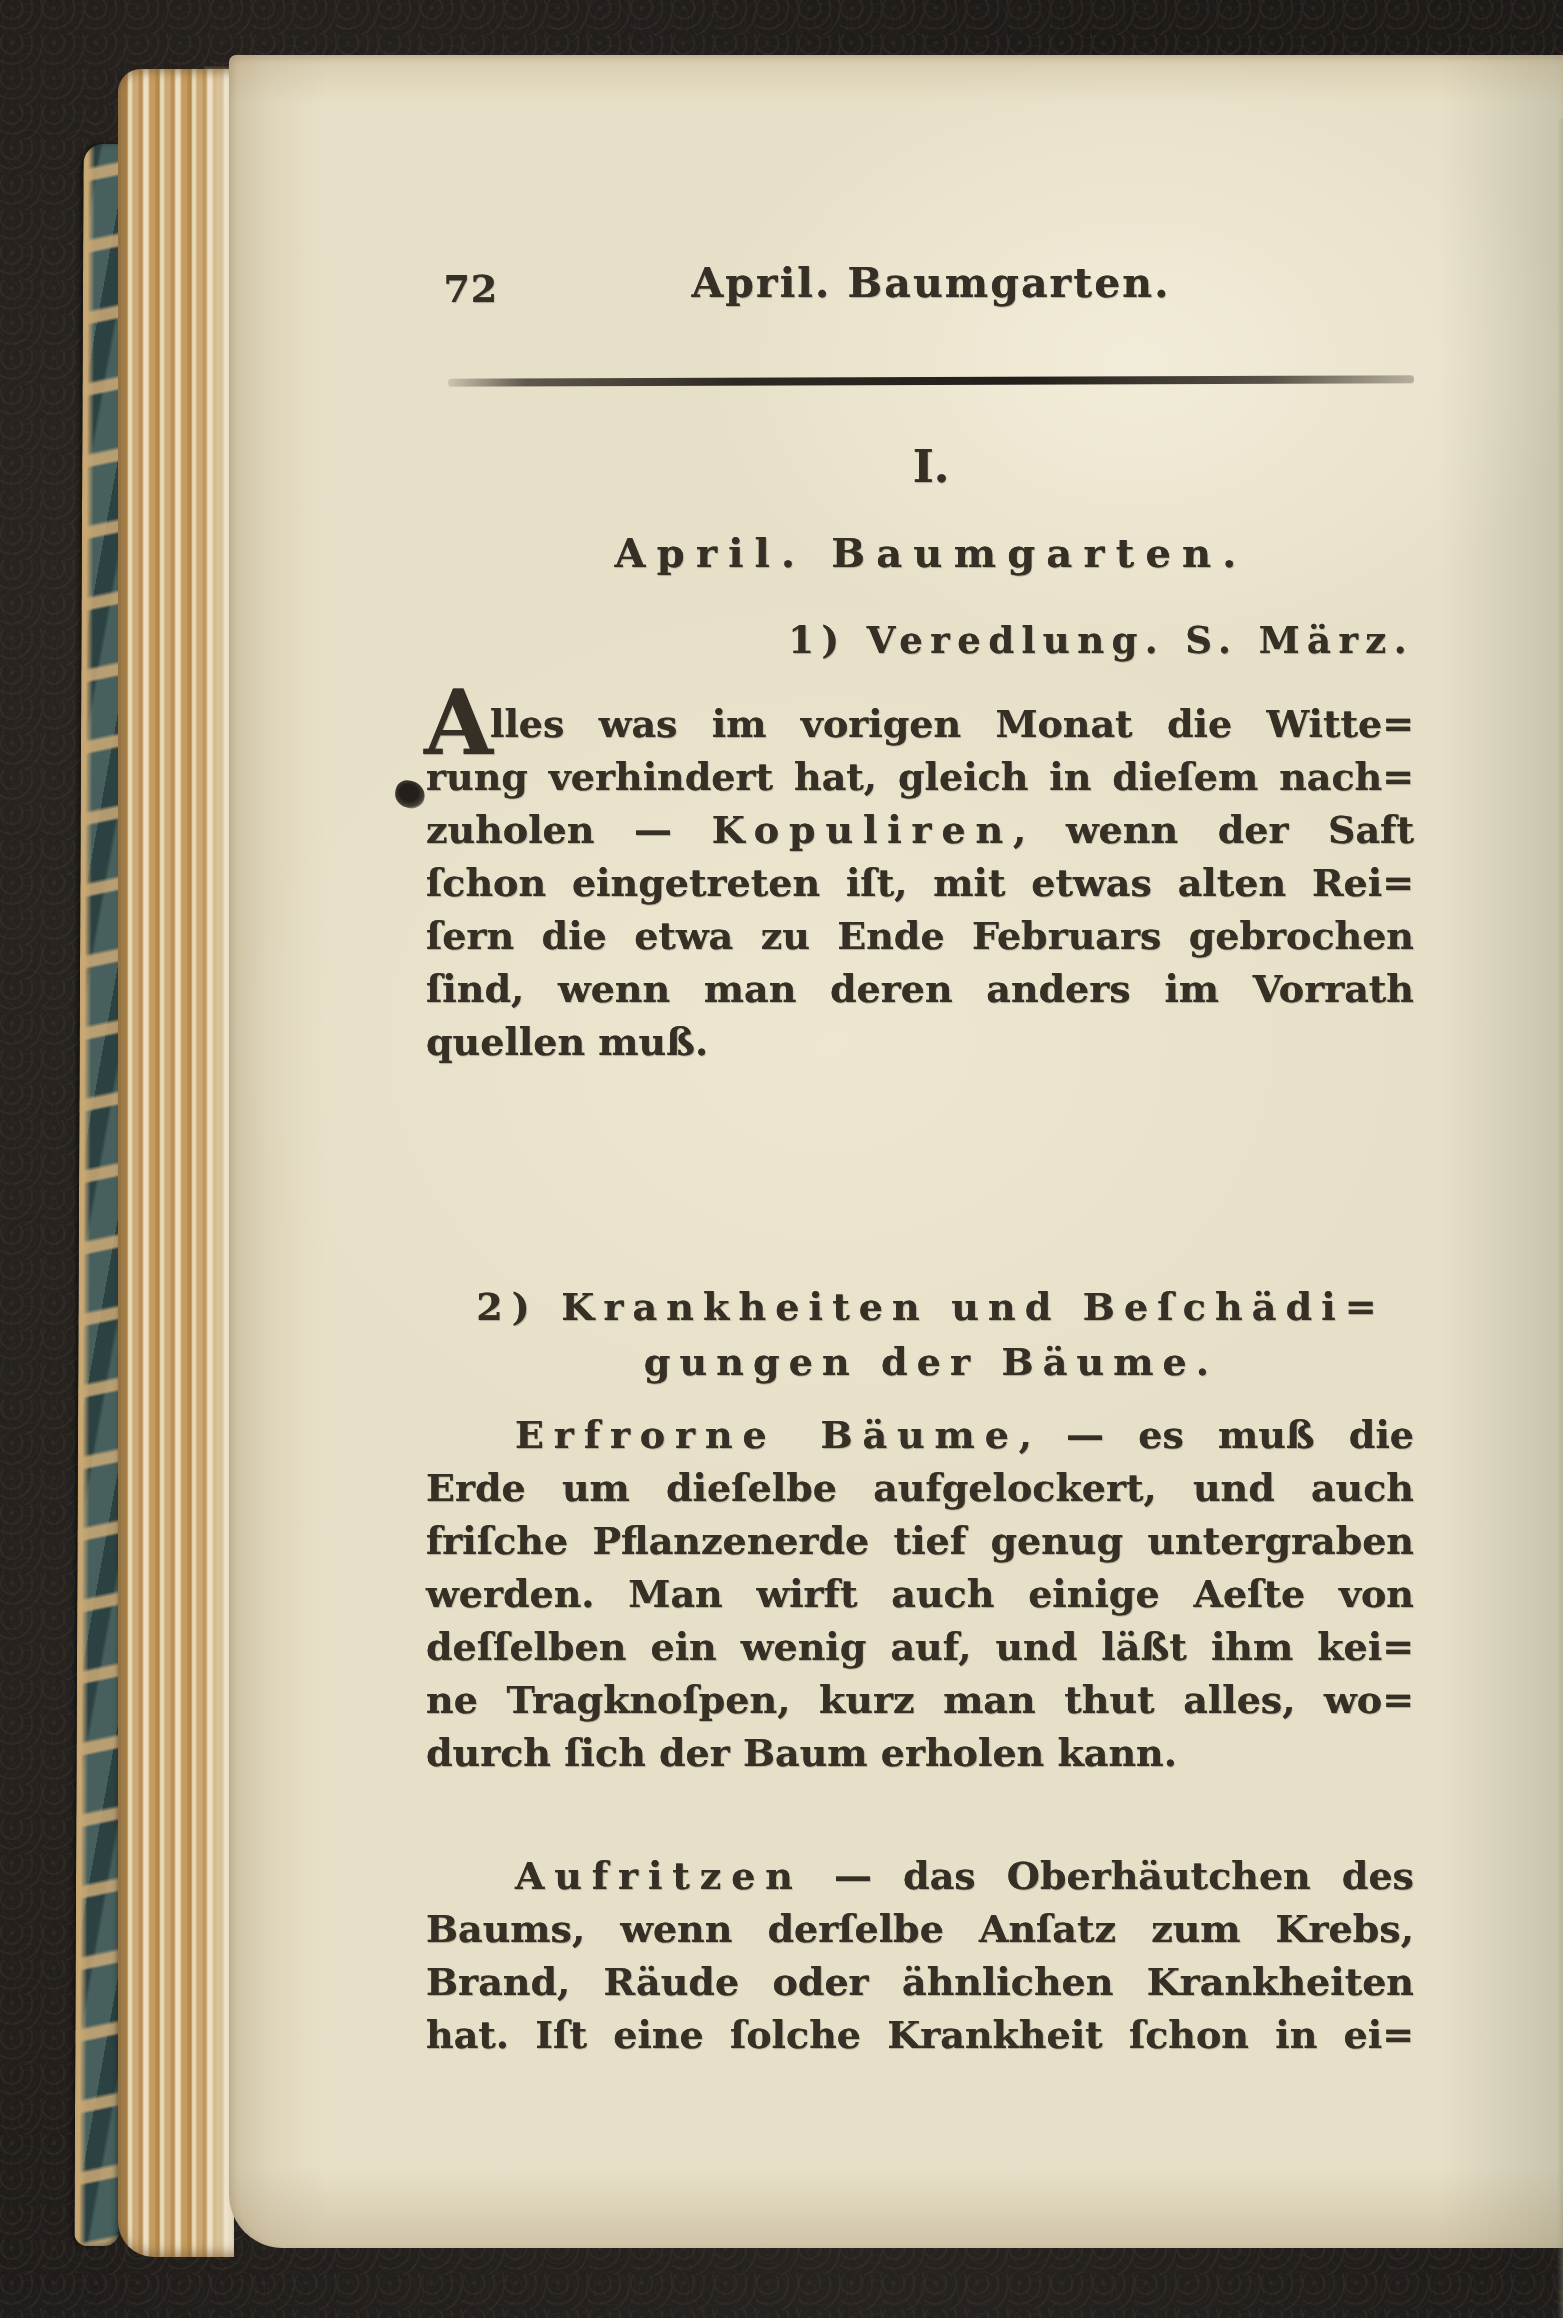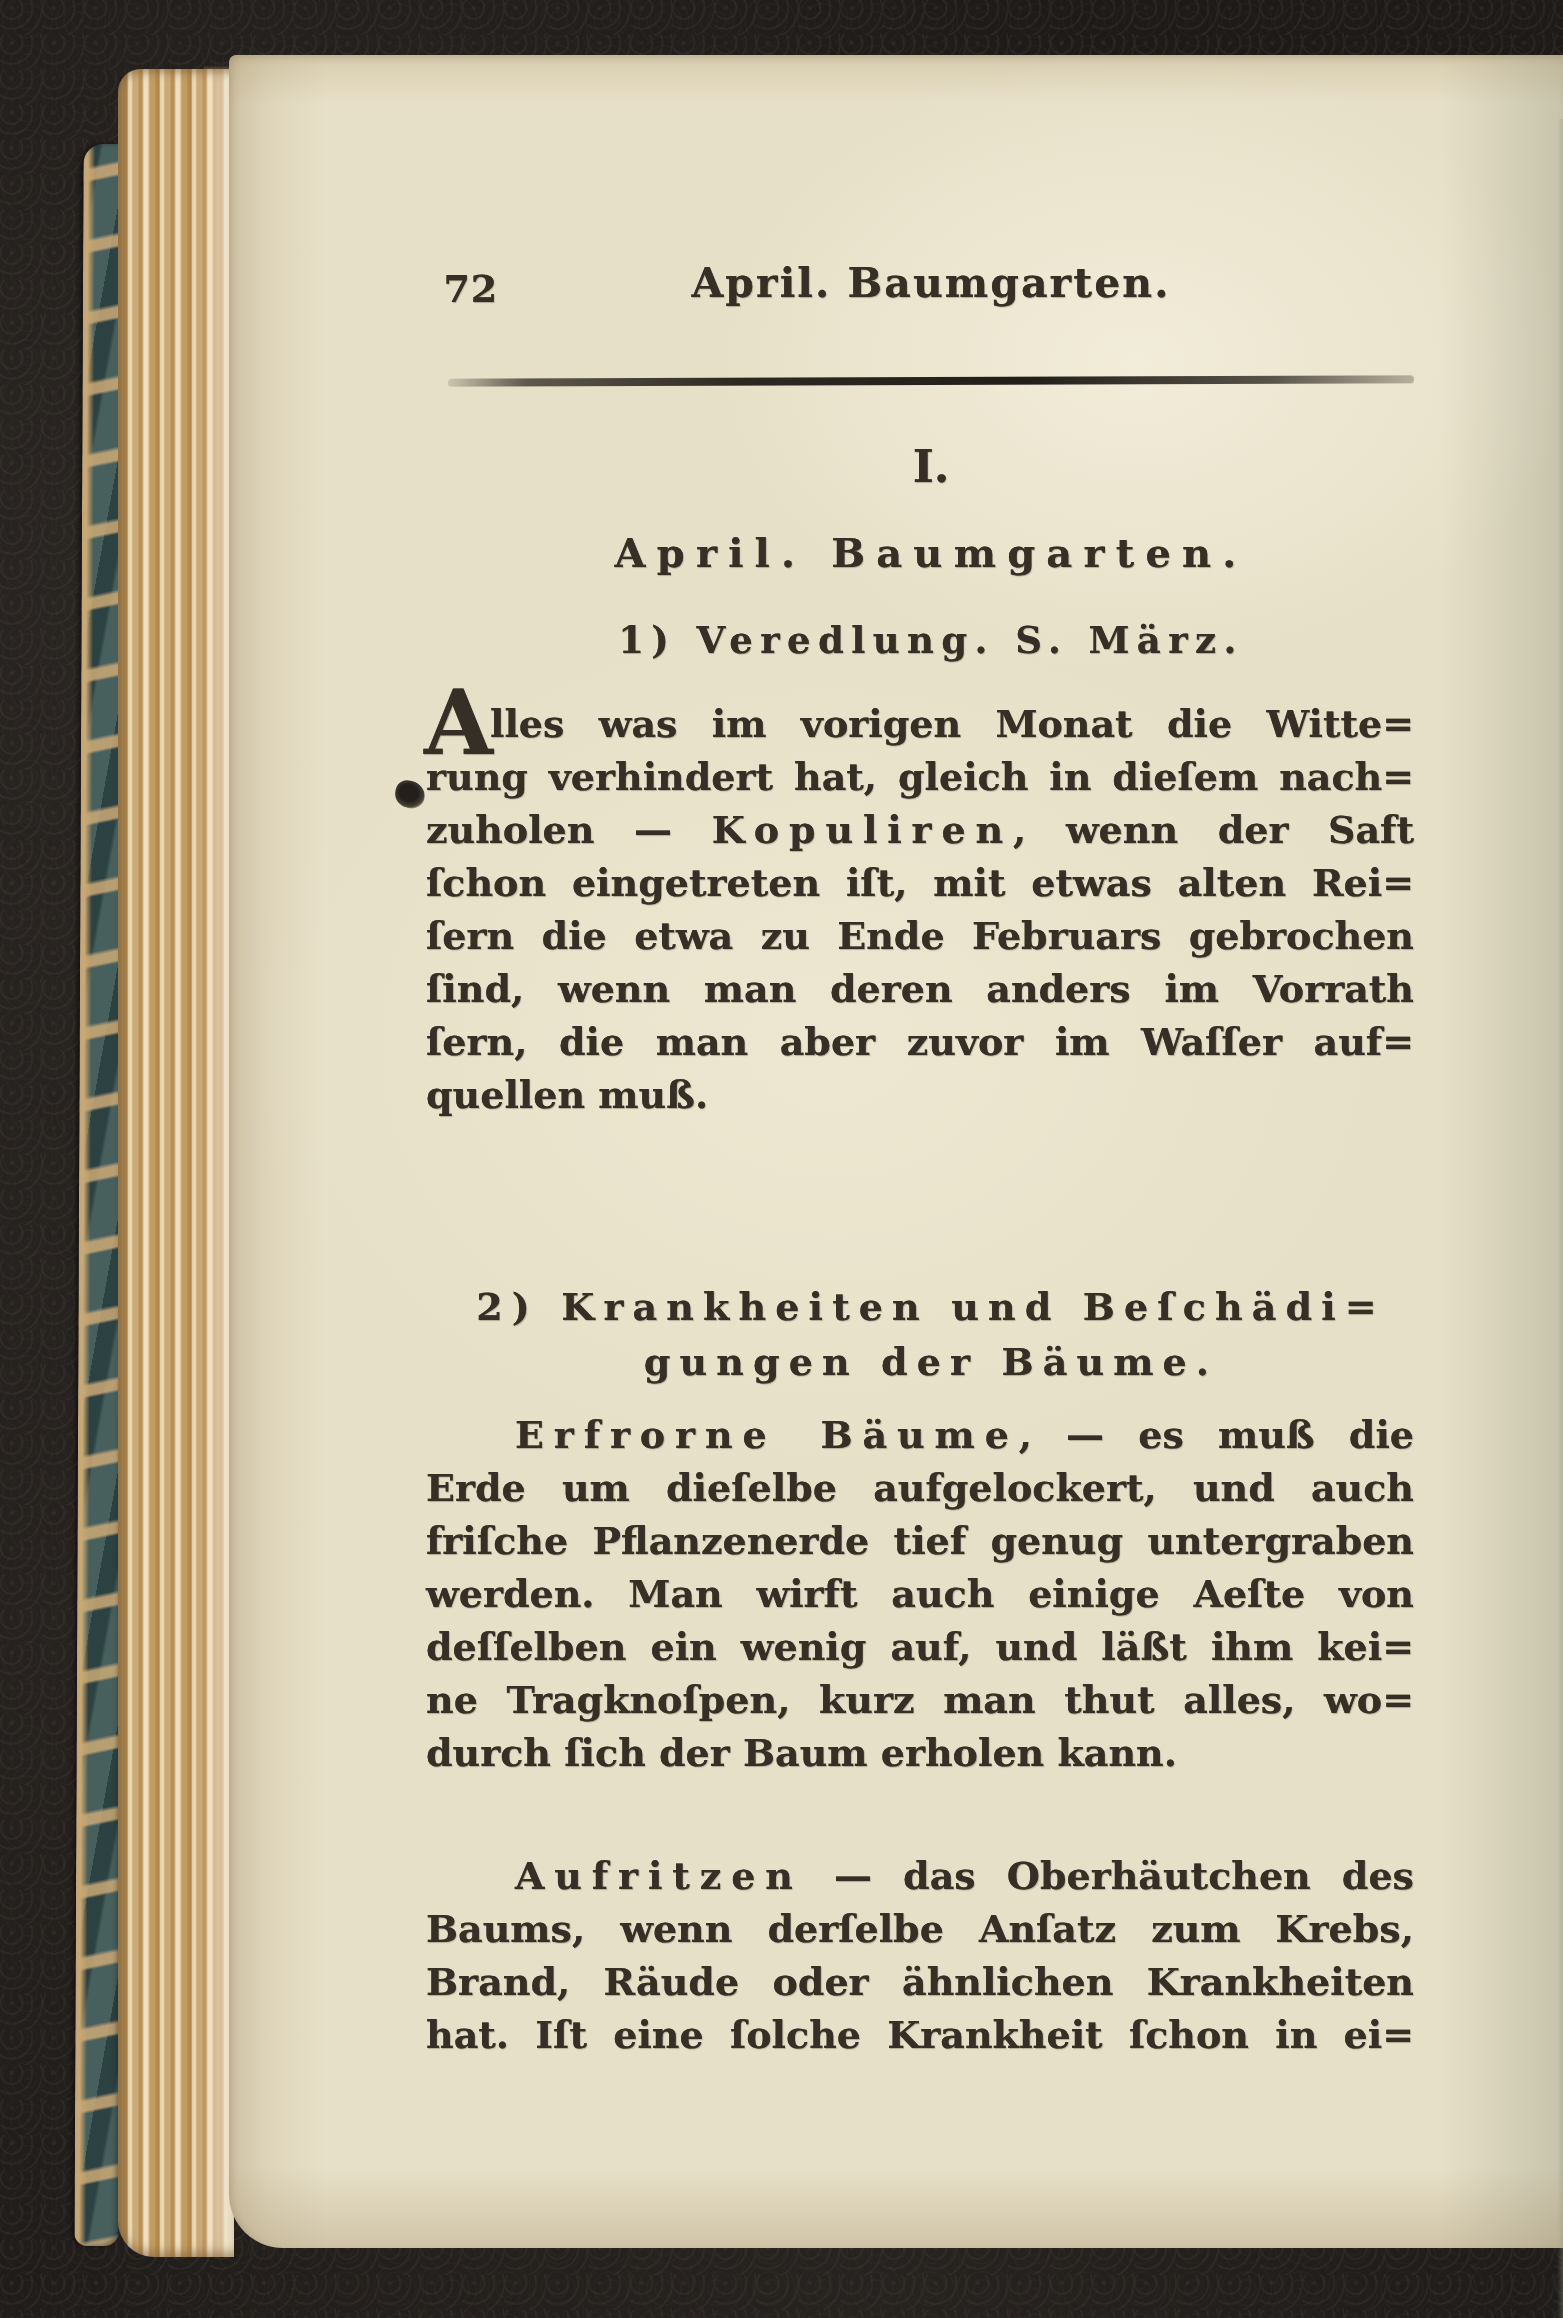--- a/index.html
+++ b/index.html
@@ -67,21 +67,21 @@
   }
   .runhead{top:201px;left:219px;width:966px;height:55px;line-height:55px;font-size:41px;text-align:center;letter-spacing:.05em;}
   .pagenum{position:absolute;left:-4.5px;top:5.4px;font-size:38px;letter-spacing:.02em;}
   .rule{
     position:absolute;top:322px;left:219px;width:966px;height:8px;border-radius:3.6px;
     background:linear-gradient(90deg, rgba(50,44,36,.15) 0%, rgba(50,44,36,.75) 8%, rgba(35,30,25,.95) 30%, rgba(30,26,22,.98) 60%, rgba(50,44,36,.8) 85%, rgba(60,52,42,.3) 100%);
     filter:blur(0.4px);transform:rotate(-.2deg);
   }
   .numeral{top:385px;left:219px;width:966px;height:54px;line-height:54px;font-size:45px;text-align:center;}
   .chap-title{top:470px;left:219px;width:966px;height:55px;line-height:55px;font-size:40px;text-align:center;letter-spacing:.28em;}
-  .subhead{top:559px;left:219px;width:966px;height:52px;line-height:52px;font-size:37px;text-align:center;letter-spacing:.2em;}
+  .subhead{top:559px;left:219px;width:966px;height:52px;line-height:52px;font-size:37px;text-align:right;letter-spacing:.2em;}
   .para{left:197px;width:988px;font-size:38px;}
   .p1{top:642px;}
   .h2{top:1224px;left:219px;width:966px;font-size:38px;text-align:center;letter-spacing:.24em;}
   .h2 .ln{height:55px;line-height:55px;text-align:left;text-align-last:center;}
   .p2{top:1353px;}
   .p3{top:1794px;}
   .ln{height:53px;line-height:53px;text-align:justify;text-align-last:justify;}
   .ln.last{text-align-last:left;}
   .ln.indent{padding-left:89px;}
   .ln.after-cap{padding-left:64px;}
@@ -117,21 +117,20 @@
     <div class="ink dropcap">A</div>
     <div class="blot"></div>
 
     <div class="ink para p1">
       <div class="ln after-cap"><span>lles was im vorigen Monat die Witte=</span></div>
       <div class="ln"><span>rung verhindert hat, gleich in dieſem nach=</span></div>
       <div class="ln"><span>zuholen — </span><span class="emph">Kopuliren</span><span>, wenn der Saft</span></div>
       <div class="ln"><span>ſchon eingetreten iſt, mit etwas alten Rei=</span></div>
       <div class="ln"><span>ſern die etwa zu Ende Februars gebrochen</span></div>
       <div class="ln"><span>ſind, wenn man deren anders im Vorrath</span></div>
-      <div class="ln"><span>ſern, die man aber zuvor im Waſſer auf=</span></div>
       <div class="ln last"><span>quellen muß.</span></div>
     </div>
 
     <div class="ink para h2">
       <div class="ln"><span>2) Krankheiten und Beſchädi=</span></div>
       <div class="ln"><span>gungen der Bäume.</span></div>
     </div>
 
     <div class="ink para p2">
       <div class="ln indent"><span class="emph">Erfrorne Bäume</span><span>, — es muß die</span></div>

